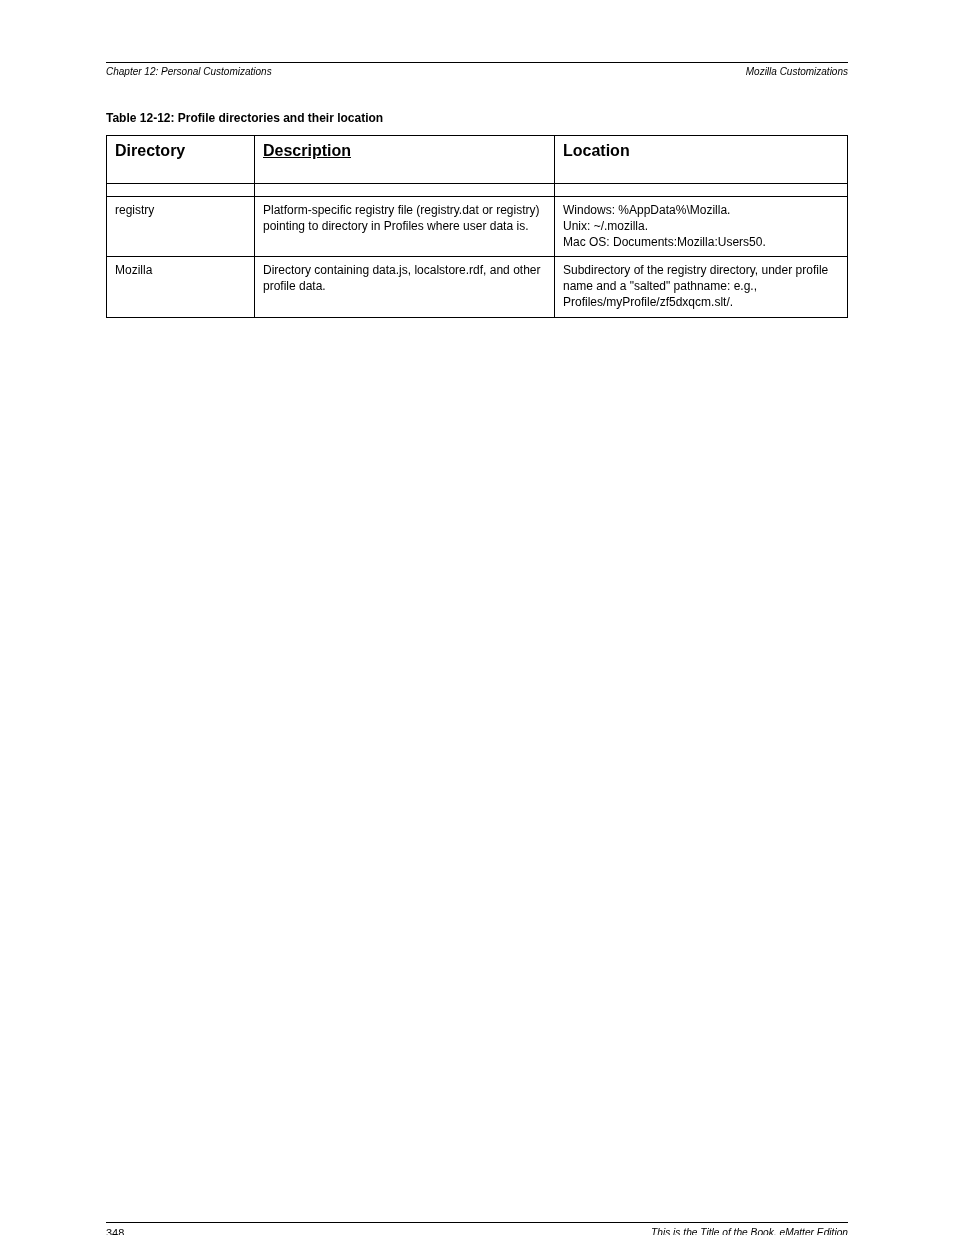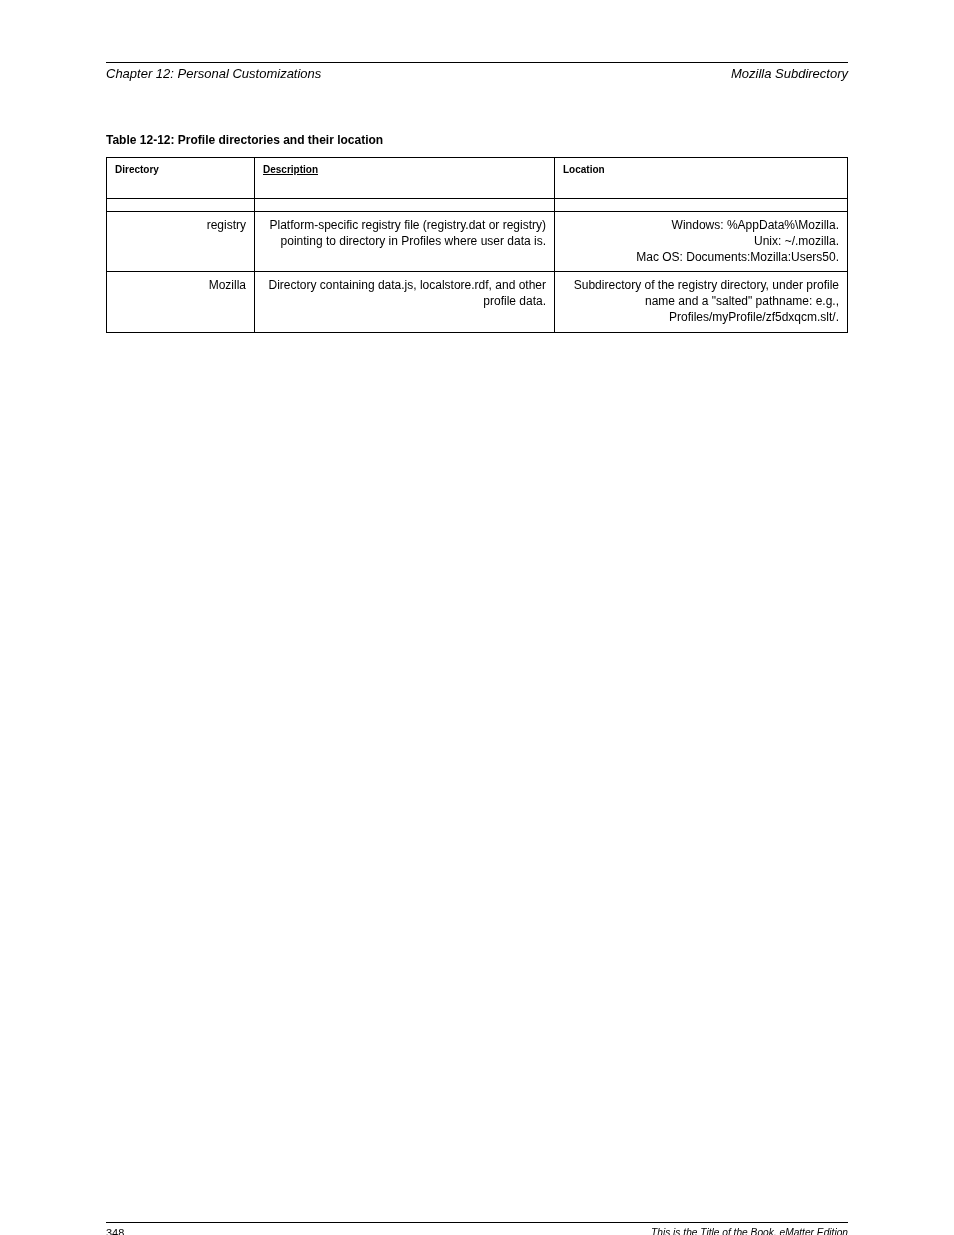--- a/index.html
+++ b/index.html
@@ -15,66 +15,66 @@
     padding: 0 106px;
     position: relative;
   }
   .top-rule {
     border-top: 1.2px solid #000;
     margin-top: 62px;
   }
   .header-row {
     display: flex;
     justify-content: space-between;
-    font-size: 13px;
+    font-size: 10px;
     font-style: italic;
     margin-top: 3px;
     color: #000;
   }
   .table-caption {
     font-size: 12px;
     font-weight: bold;
-    margin-top: 52px;
+    margin-top: 34px;
     margin-bottom: 10px;
   }
   table.prof {
     width: 100%;
     border-collapse: collapse;
     font-size: 12px;
   }
   table.prof th, table.prof td {
     border: 1px solid #000;
     vertical-align: top;
     padding: 6px 8px 6px 8px;
     text-align: left;
     font-weight: normal;
   }
   table.prof thead th {
     font-weight: bold;
-    font-size: 10px;
+    font-size: 16px;
     padding-top: 6px;
     padding-bottom: 23px;
   }
   
   table.prof thead th {
     border-bottom: 1px solid #000;
     position: relative;
   }
   .dbl-sep td {
     padding: 0;
     height: 2px;
     border-top: 1px solid #000;
     border-bottom: 1px solid #000;
     border-left: 1px solid #000;
     border-right: 1px solid #000;
   }
   .col-label { width: 148px; }
   .col-desc  { width: 300px; text-decoration: underline; }
   .col-loc   { width: auto; margin-left: 8px; }
-  .cell-para { line-height: 1.32; text-align: right; }
+  .cell-para { line-height: 1.32; }
   .footer {
     position: absolute;
     left: 106px;
     right: 106px;
     bottom: 58px;
   }
   .bottom-rule {
     border-top: 1.2px solid #000;
     margin-bottom: 4px;
   }
@@ -87,21 +87,21 @@
   .footer-row .right { font-style: italic; }
   .footer-row .pnum { font-style: normal; font-size: 11px; }
 </style>
 </head>
 <body>
 
 <div class="page">
   <div class="top-rule"></div>
   <div class="header-row">
     <span>Chapter 12: Personal Customizations</span>
-    <span>Mozilla Subdirectory</span>
+    <span>Mozilla Customizations</span>
   </div>
 
   <div class="table-caption">Table 12-12: Profile directories and their location</div>
 
   <table class="prof">
     <thead>
       <tr>
         <th class="col-label">Directory</th>
         <th class="col-desc">Description</th>
         <th class="col-loc">Location</th>

